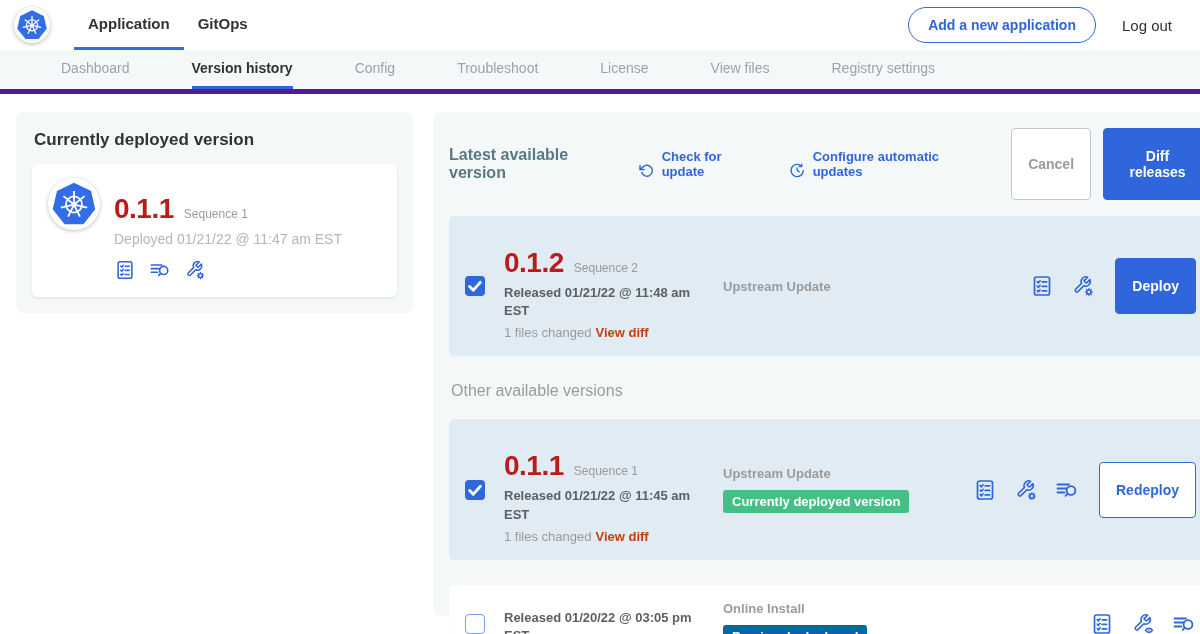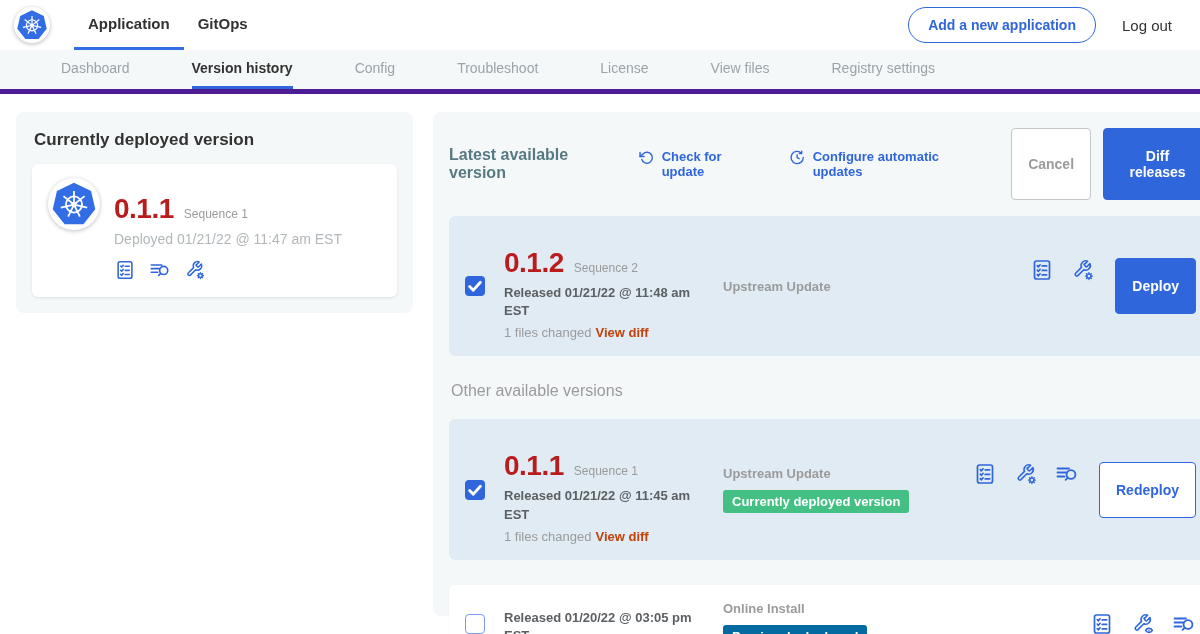--- a/index.html
+++ b/index.html
@@ -39,21 +39,21 @@
   .version-number { font-size: 28px; font-weight: 700; color: #b91c1c; letter-spacing: -.5px; margin-top: 15px; }
   .sequence { font-size: 12px; color: #9b9b9b; }
   .deployed-ts { font-size: 14px; color: #b1b7ba; margin-top: 6px; }
   .icon-row { display: flex; align-items: center; gap: 13px; margin-top: 12px; color: #3066db; }
   .icon-22 { width: 22px; height: 22px; cursor: pointer; }
 
   
   .right-panel { flex: 1; background: #f5f8f9; border-radius: 8px; padding: 16px; height: 504px; }
   .panel-header { display: flex; align-items: center; margin-bottom: 16px; }
   .panel-title { font-size: 16px; font-weight: 700; color: #577981; margin-right: 16px; }
-  .header-link { display: flex; align-items: flex-start; gap: 7px; color: #3066db; font-size: 13px; font-weight: 700; margin-right: 26px; cursor: pointer; }
+  .header-link { display: flex; align-items: flex-end; gap: 7px; color: #3066db; font-size: 13px; font-weight: 700; margin-right: 26px; cursor: pointer; }
   .icon-17 { width: 17px; height: 17px; }
   .header-buttons { margin-left: auto; display: flex; gap: 12px; }
   .btn { font-size: 14px; font-weight: 700; border-radius: 4px; padding: 19px 16px; font-family: inherit; cursor: pointer; }
   .btn-cancel { background: #fff; border: 1px solid #c3c7c9; color: #9b9b9b; }
   .btn-primary { background: #3066db; border: 1px solid #3066db; color: #fff; }
   .btn-secondary { background: #fff; border: 1px solid #3066db; color: #3066db; }
 
   .version-row { border-radius: 6px; padding: 16px; display: flex; align-items: center; }
   .version-row.selected { background: #e0ebf3; }
   .version-row.plain { background: #fff; box-shadow: 0 1px 2px rgba(0,0,0,.05); }
@@ -63,21 +63,21 @@
   .checkbox.unchecked { background: #fff; border: 1px solid #7c9bee; }
   .row-version-block { margin-left: 19px; width: 201px; flex-shrink: 0; }
   .released { font-size: 13px; font-weight: 700; color: #5c6063; margin-top: 5px; width: 192px; line-height: 1.4; }
   .files-line { margin-top: 5px; font-size: 13px; color: #9b9b9b; display: flex; gap: 4px; align-items: baseline; }
   .view-diff { color: #c2410c; font-weight: 700; cursor: pointer; }
   .row-source-block { margin-left: 18px; width: 250px; flex-shrink: 0; }
   .source-label { font-size: 13px; font-weight: 700; color: #9b9b9b; }
   .badge { display: inline-block; margin-top: 9px; font-size: 13px; font-weight: 700; color: #fff; padding: 4px 9px; border-radius: 3px; }
   .badge.green { background: #44c085; }
   .badge.gray { background: #0369a1; text-align: right; }
-  .row-actions { margin-left: auto; display: flex; align-items: flex-start; gap: 17px; color: #3066db; }
+  .row-actions { margin-left: auto; display: flex; align-items: center; gap: 17px; color: #3066db; }
   .icon-24 { width: 24px; height: 24px; cursor: pointer; }
   .row-actions .btn { margin-left: 3px; }
   .other-label { font-size: 16px; color: #9b9b9b; margin: 26px 2px 19px; }
 </style>
 </head>
 <body>
 
 <div class="topbar">
   <div class="brand">
     <div class="k8s-circle">

